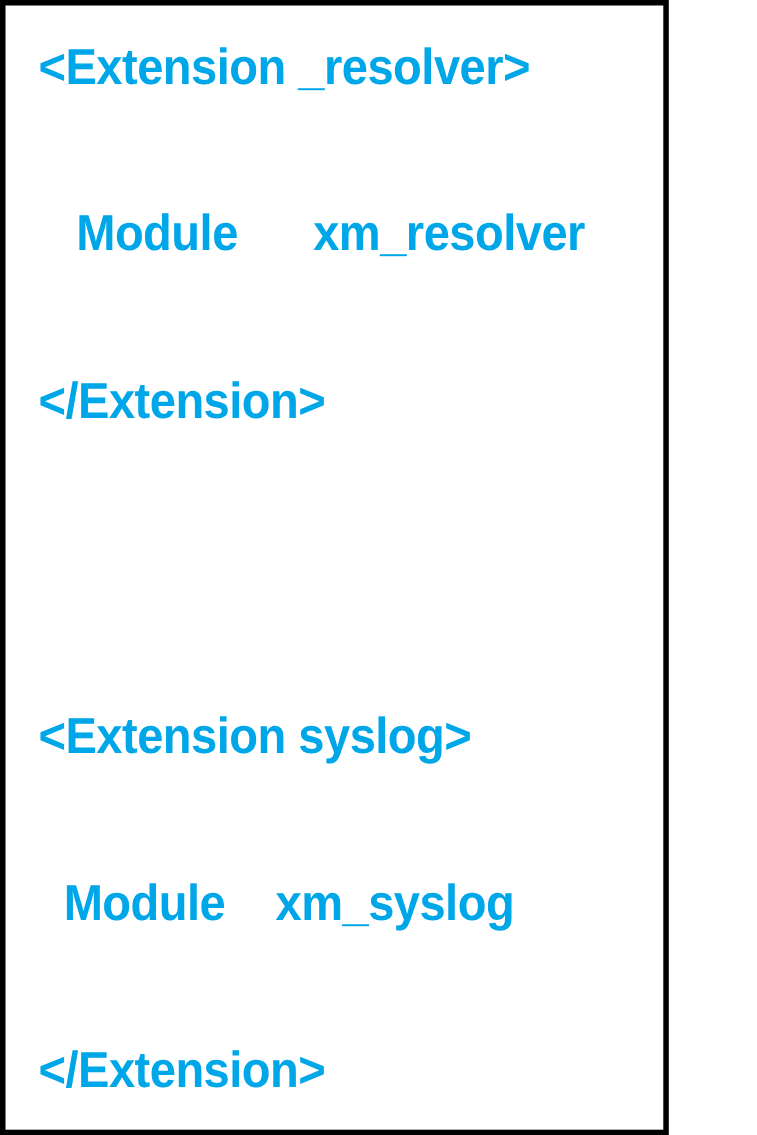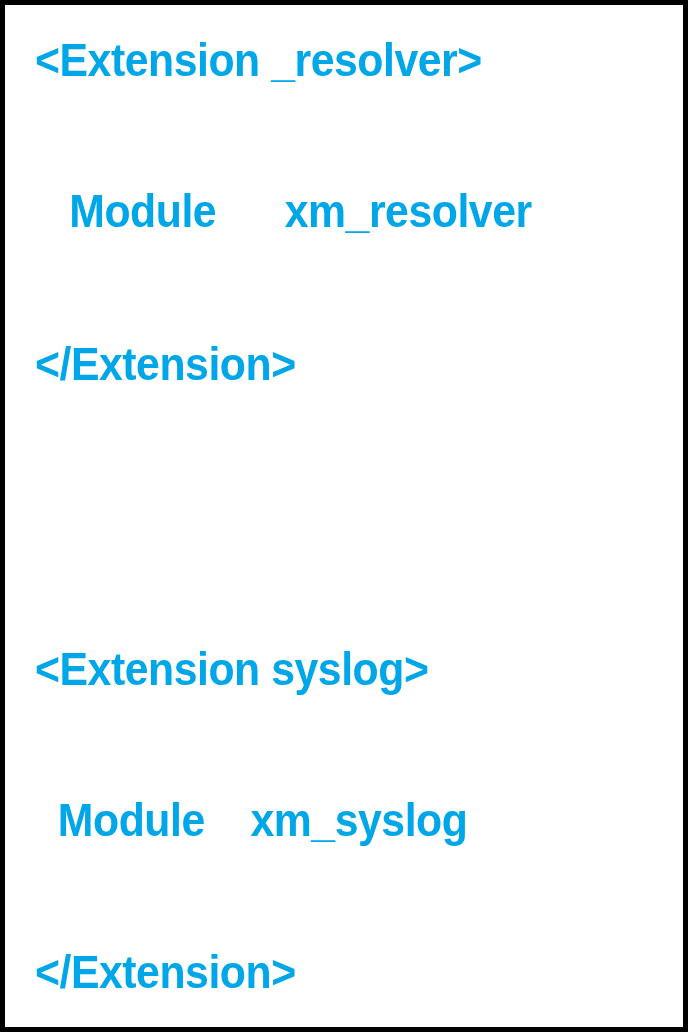--- a/index.html
+++ b/index.html
@@ -4,21 +4,21 @@
 <title>Extension Config Snippet</title>
 <style>
   html, body {
     margin: 0;
     padding: 0;
     background: #ffffff;
   }
 
   .screenshot {
     position: relative;
-    width: 688px;
+    width: 608px;
     height: 1032px;
     box-sizing: border-box;
     background: #ffffff;
     border: 5px solid #000000;
     overflow: hidden;
     font-family: "Liberation Sans", sans-serif;
   }
 
   .code-block {
     position: absolute;

